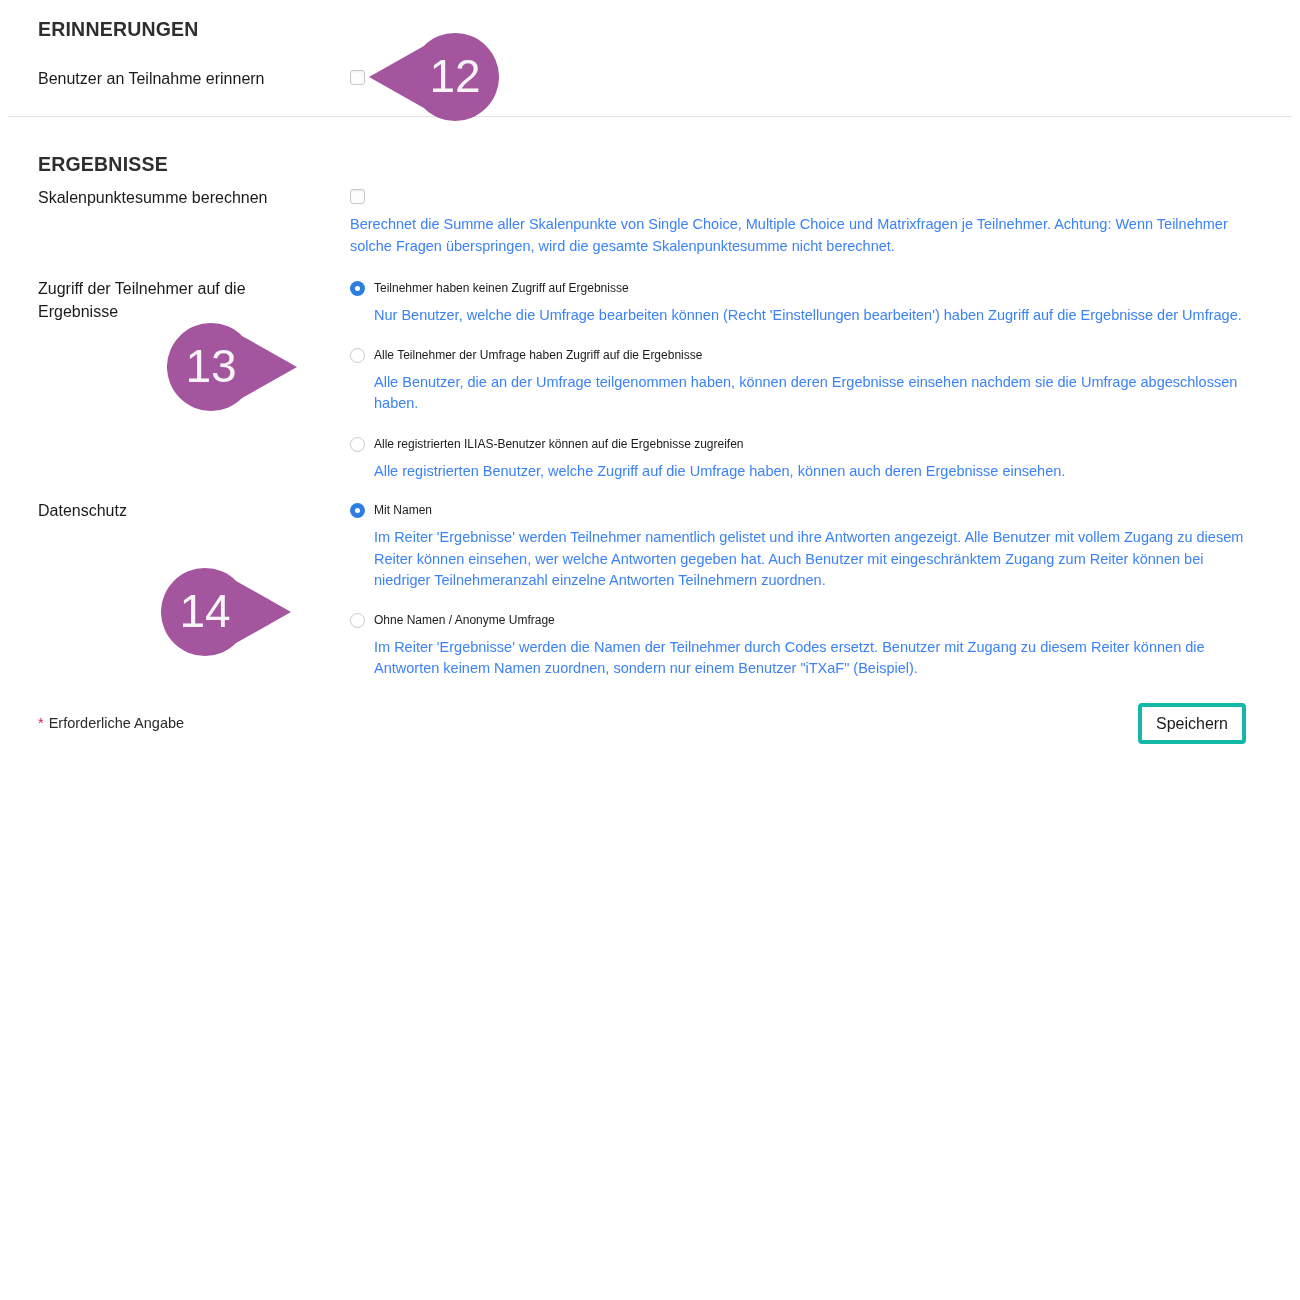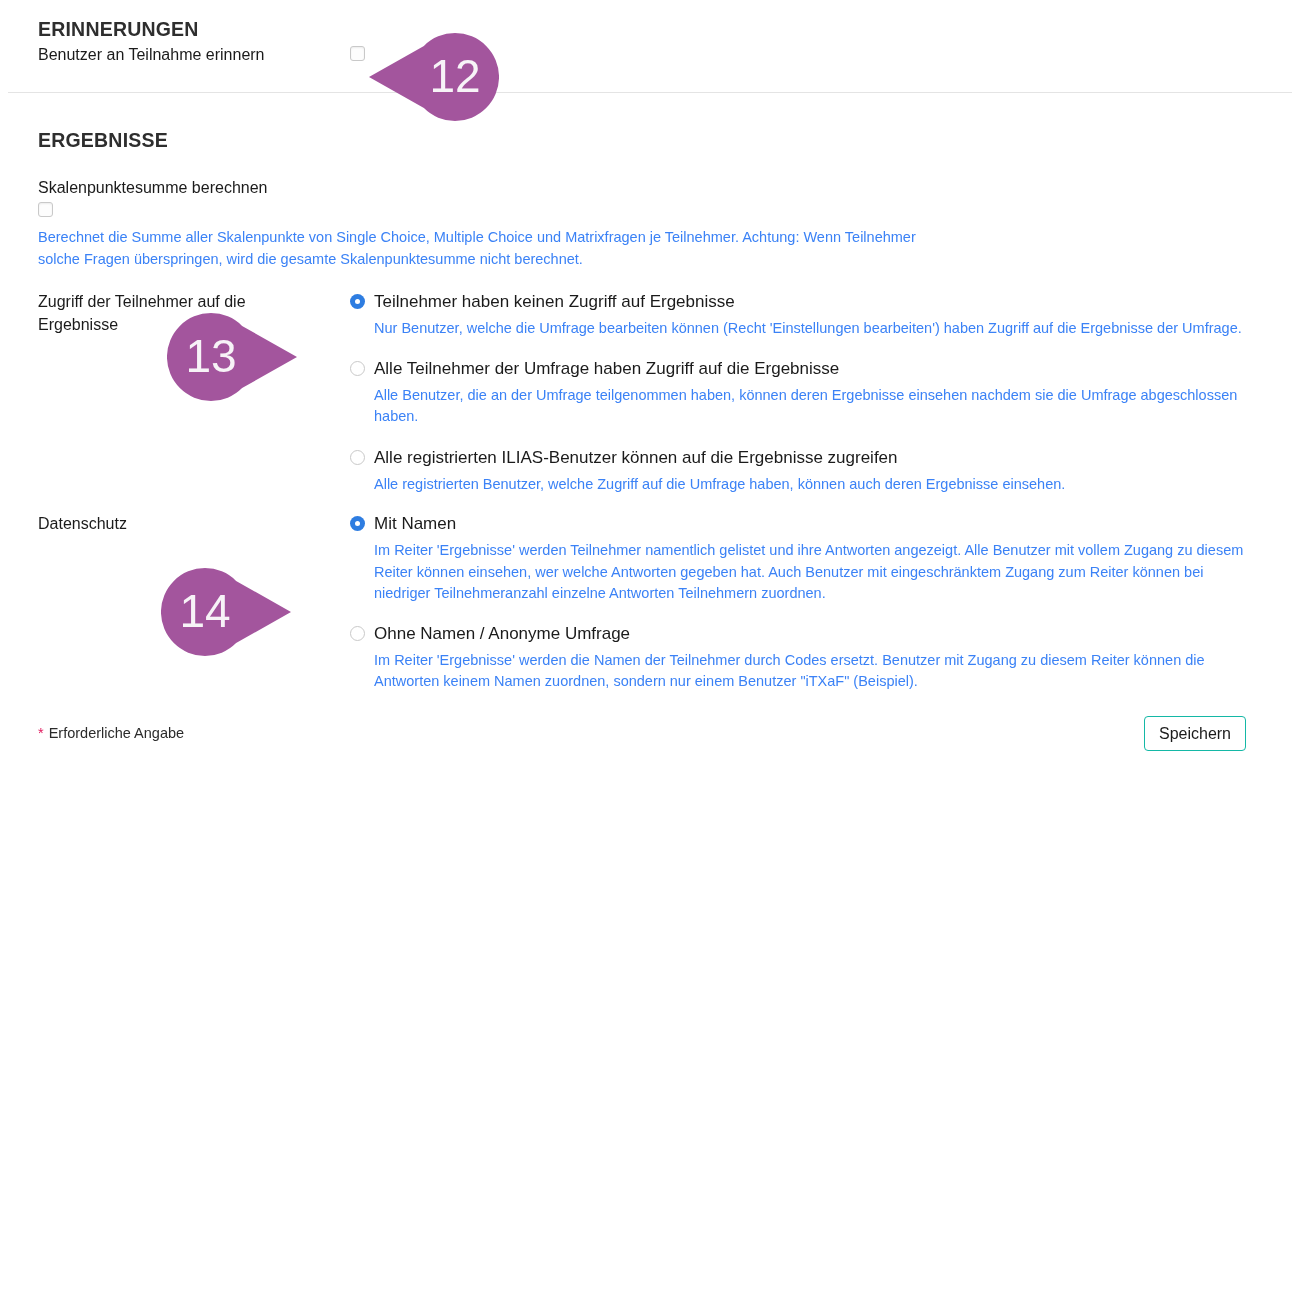--- a/index.html
+++ b/index.html
@@ -20,22 +20,22 @@
     padding-top: 16px;
     font-size: 19.5px;
     line-height: 27px;
     font-weight: 700;
     color: #2e2e2e;
     letter-spacing: 0.2px;
   }
   .section-title.second { padding-top: 34px; }
 
   .form-row { display: flex; align-items: flex-start; }
-  .form-row.first { }
-  .form-row.gap-a { margin-top: 22px; flex-direction: column; }
+  .form-row.first { margin-top: 24px; }
+  .form-row.gap-a { margin-top: 8px; }
   .form-row.gap-b { margin-top: 20px; justify-content: flex-end; }
   .form-row.gap-c { margin-top: 17px; }
 
   .row-label {
     width: 312px;
     flex-shrink: 0;
     padding-right: 22px;
     font-size: 16px;
     line-height: 23px;
     color: #1b1b1b;
@@ -78,21 +78,21 @@
   .radio.selected::after {
     content: "";
     position: absolute;
     left: 5px; top: 5px;
     width: 5px; height: 5px;
     border-radius: 50%;
     background: #ffffff;
   }
   .option-label {
     margin-left: 9px;
-    font-size: 17px;
+    font-size: 12px;
     line-height: 23px;
     color: #1b1b1b;
   }
   .option .byline { margin-left: 24px; margin-top: 5px; max-width: 895px; }
 
   .divider {
     border: none;
     border-top: 1px solid #e4e4e4;
     margin: 26px 8px 0 8px;
   }
@@ -103,21 +103,21 @@
     justify-content: space-between;
     align-items: center;
   }
   .required-note { font-size: 14.5px; color: #2b2b2b; }
   .required-star { color: #e0195d; margin-right: 5px; }
   .save-button {
     font-family: "Liberation Sans", sans-serif;
     font-size: 16px;
     color: #1b1b1b;
     background: #ffffff;
-    border: 1px solid #14b8a6;
+    border: 4px solid #14b8a6;
     border-radius: 4px;
     padding: 6px 14px;
     line-height: 21px;
     cursor: pointer;
   }
 
   .balloon { position: absolute; width: 130px; height: 88px; }
   .balloon svg { position: absolute; left: 0; top: 0; }
   .balloon .num {
     position: absolute;
@@ -125,21 +125,21 @@
     width: 88px;
     height: 88px;
     line-height: 86px;
     text-align: center;
     font-size: 46px;
     color: #f7f3f7;
   }
   .balloon.tip-left .num { left: 42px; }
   .balloon.tip-right .num { left: 0; }
   #balloon-12 { left: 369px; top: 33px; }
-  #balloon-13 { left: 167px; top: 313px; }
+  #balloon-13 { left: 167px; top: 323px; }
   #balloon-14 { left: 161px; top: 568px; }
 </style>
 </head>
 <body>
 
 <div class="page">
 
   <div class="section">
     <h2 class="section-title">ERINNERUNGEN</h2>
     <div class="form-row first">

